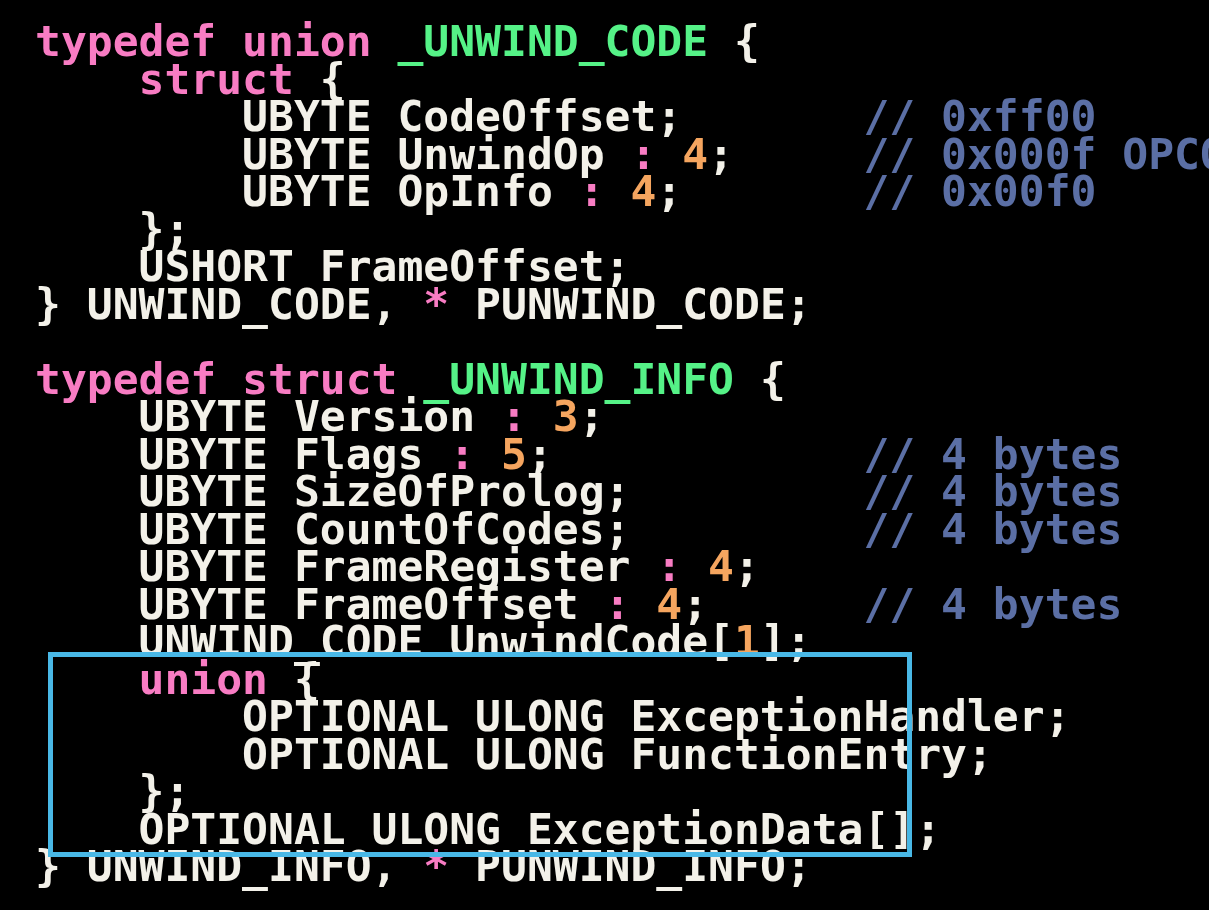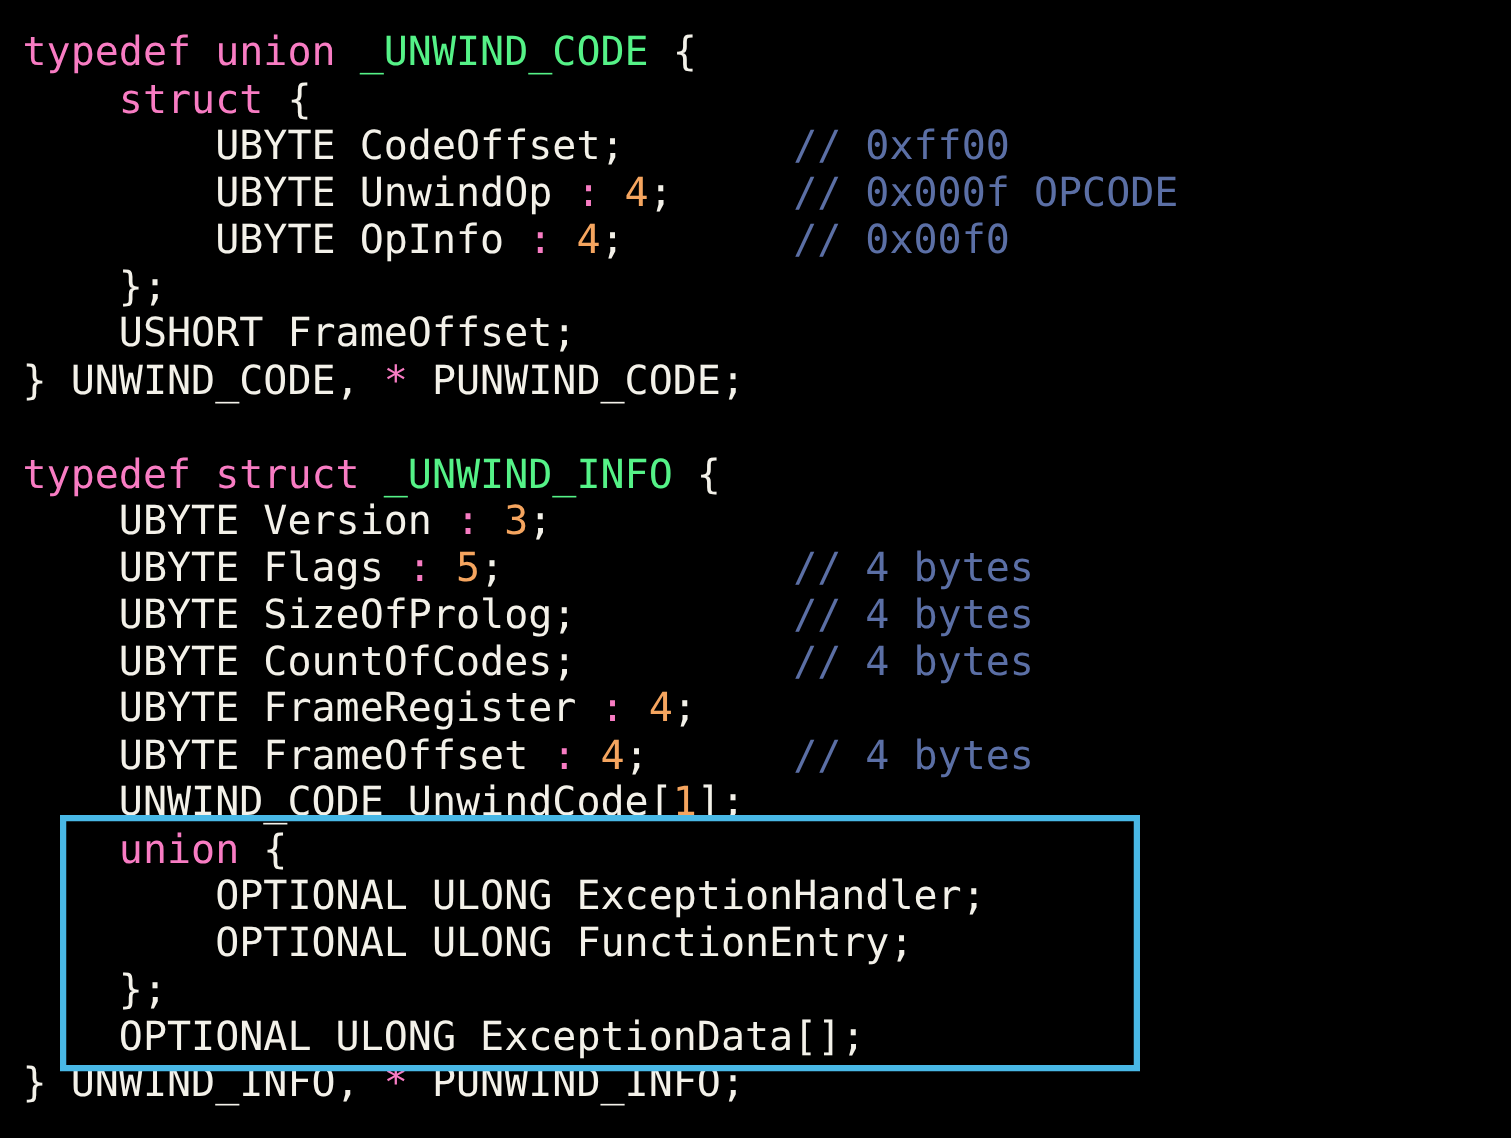--- a/index.html
+++ b/index.html
@@ -9,25 +9,25 @@
   }
   #screen {
     position: relative;
     width: 1209px;
     height: 910px;
     background: #000000;
     overflow: hidden;
   }
   #code {
     position: absolute;
-    left: 18px;
+    left: 35px;
     top: 23px;
     font-family: "DejaVu Sans Mono", monospace;
-    font-weight: normal;
-    font-size: 32px;
+    font-weight: bold;
+    font-size: 43px;
     line-height: 37.5px;
     white-space: pre;
   }
   .line {
     position: relative;
     height: 37.5px;
   }
   .comment {
     position: absolute;
     top: 0;

